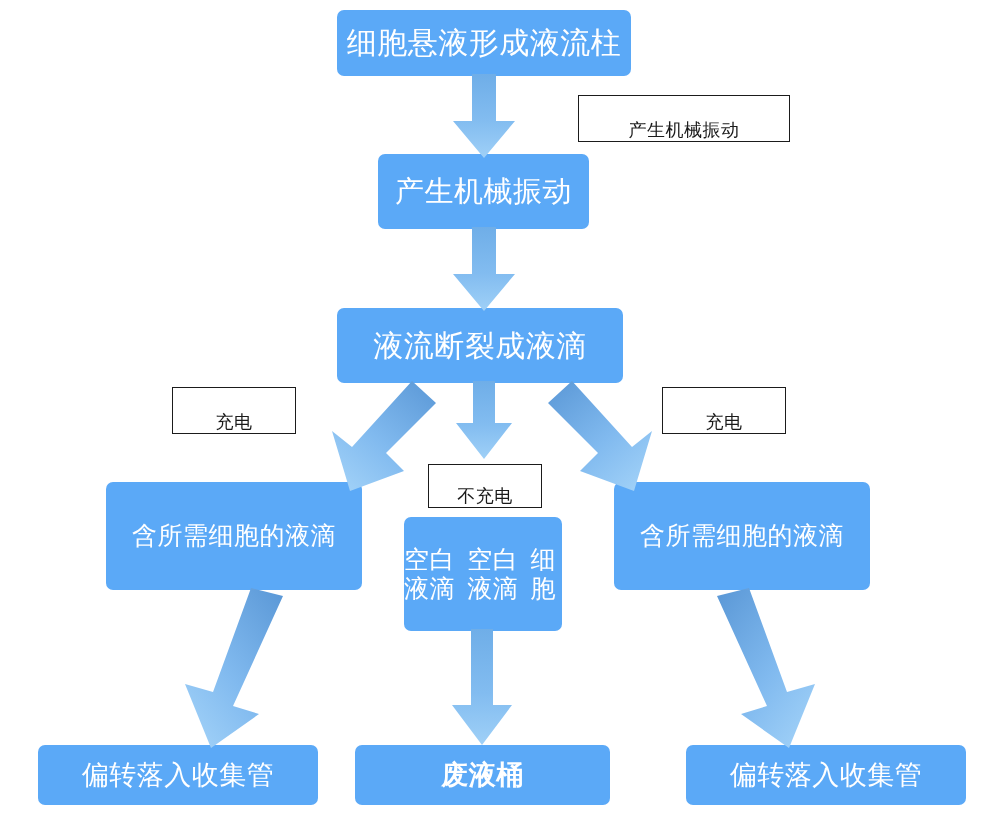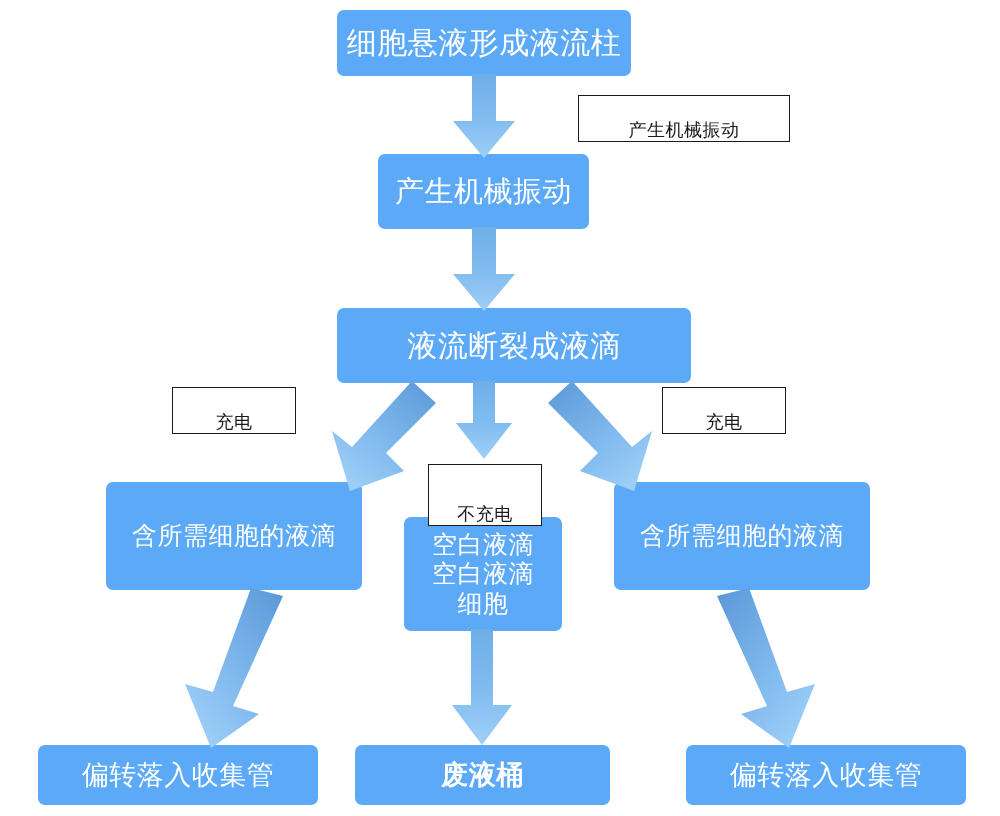--- a/index.html
+++ b/index.html
@@ -137,32 +137,32 @@
   </div>
 
   <div class="pbox" style="left:337px; top:10px; width:294px; height:66px; font-size:30px;">
     <span>细胞悬液形成液流柱</span>
   </div>
 
   <div class="pbox" style="left:378px; top:154px; width:211px; height:75px; font-size:29px;">
     <span>产生机械振动</span>
   </div>
 
-  <div class="pbox" style="left:337px; top:308px; width:354px; height:75px; font-size:30px;">
+  <div class="pbox" style="left:337px; top:308px; width:286px; height:75px; font-size:30px;">
     <span>液流断裂成液滴</span>
   </div>
 
   <div class="pbox" style="left:106px; top:482px; width:256px; height:108px; font-size:25px;">
     <span>含所需细胞的液滴</span>
   </div>
 
   <div class="pbox" style="left:404px; top:517px; width:158px; height:114px; font-size:25px;">
     <span style="visibility: hidden;">空白液滴</span>
   </div>
-  <div style="position:absolute; left:404px; top:517px; width:158px; height:114px; display:flex; flex-direction:column; align-items:center; justify-content:center; color:#fff; font-size:25px; line-height:1.18; letter-spacing:0.5px; pointer-events:none;">
+  <div style="position:absolute; left:404px; top:517px; width:158px; height:114px; display:flex; flex-direction:row; align-items:center; justify-content:center; color:#fff; font-size:25px; line-height:1.18; letter-spacing:0.5px; pointer-events:none;">
     <span>空白液滴</span>
     <span>空白液滴</span>
     <span>细胞</span>
   </div>
 
   <div class="pbox" style="left:614px; top:482px; width:256px; height:108px; font-size:25px;">
     <span>含所需细胞的液滴</span>
   </div>
 
   <div class="pbox" style="left:38px; top:745px; width:280px; height:60px; font-size:27px;">
@@ -178,21 +178,21 @@
   </div>
 
   <div class="abox" style="left:578px; top:95px; width:212px; height:47px;">
     <span>产生机械振动</span>
   </div>
 
   <div class="abox" style="left:172px; top:387px; width:124px; height:47px;">
     <span>充电</span>
   </div>
 
-  <div class="abox" style="left:428px; top:464px; width:114px; height:62px;">
+  <div class="abox" style="left:428px; top:464px; width:114px; height:44px;">
     <span>不充电</span>
   </div>
 
   <div class="abox" style="left:662px; top:387px; width:124px; height:47px;">
     <span>充电</span>
   </div>
 
 </div>
 
 </body></html>

